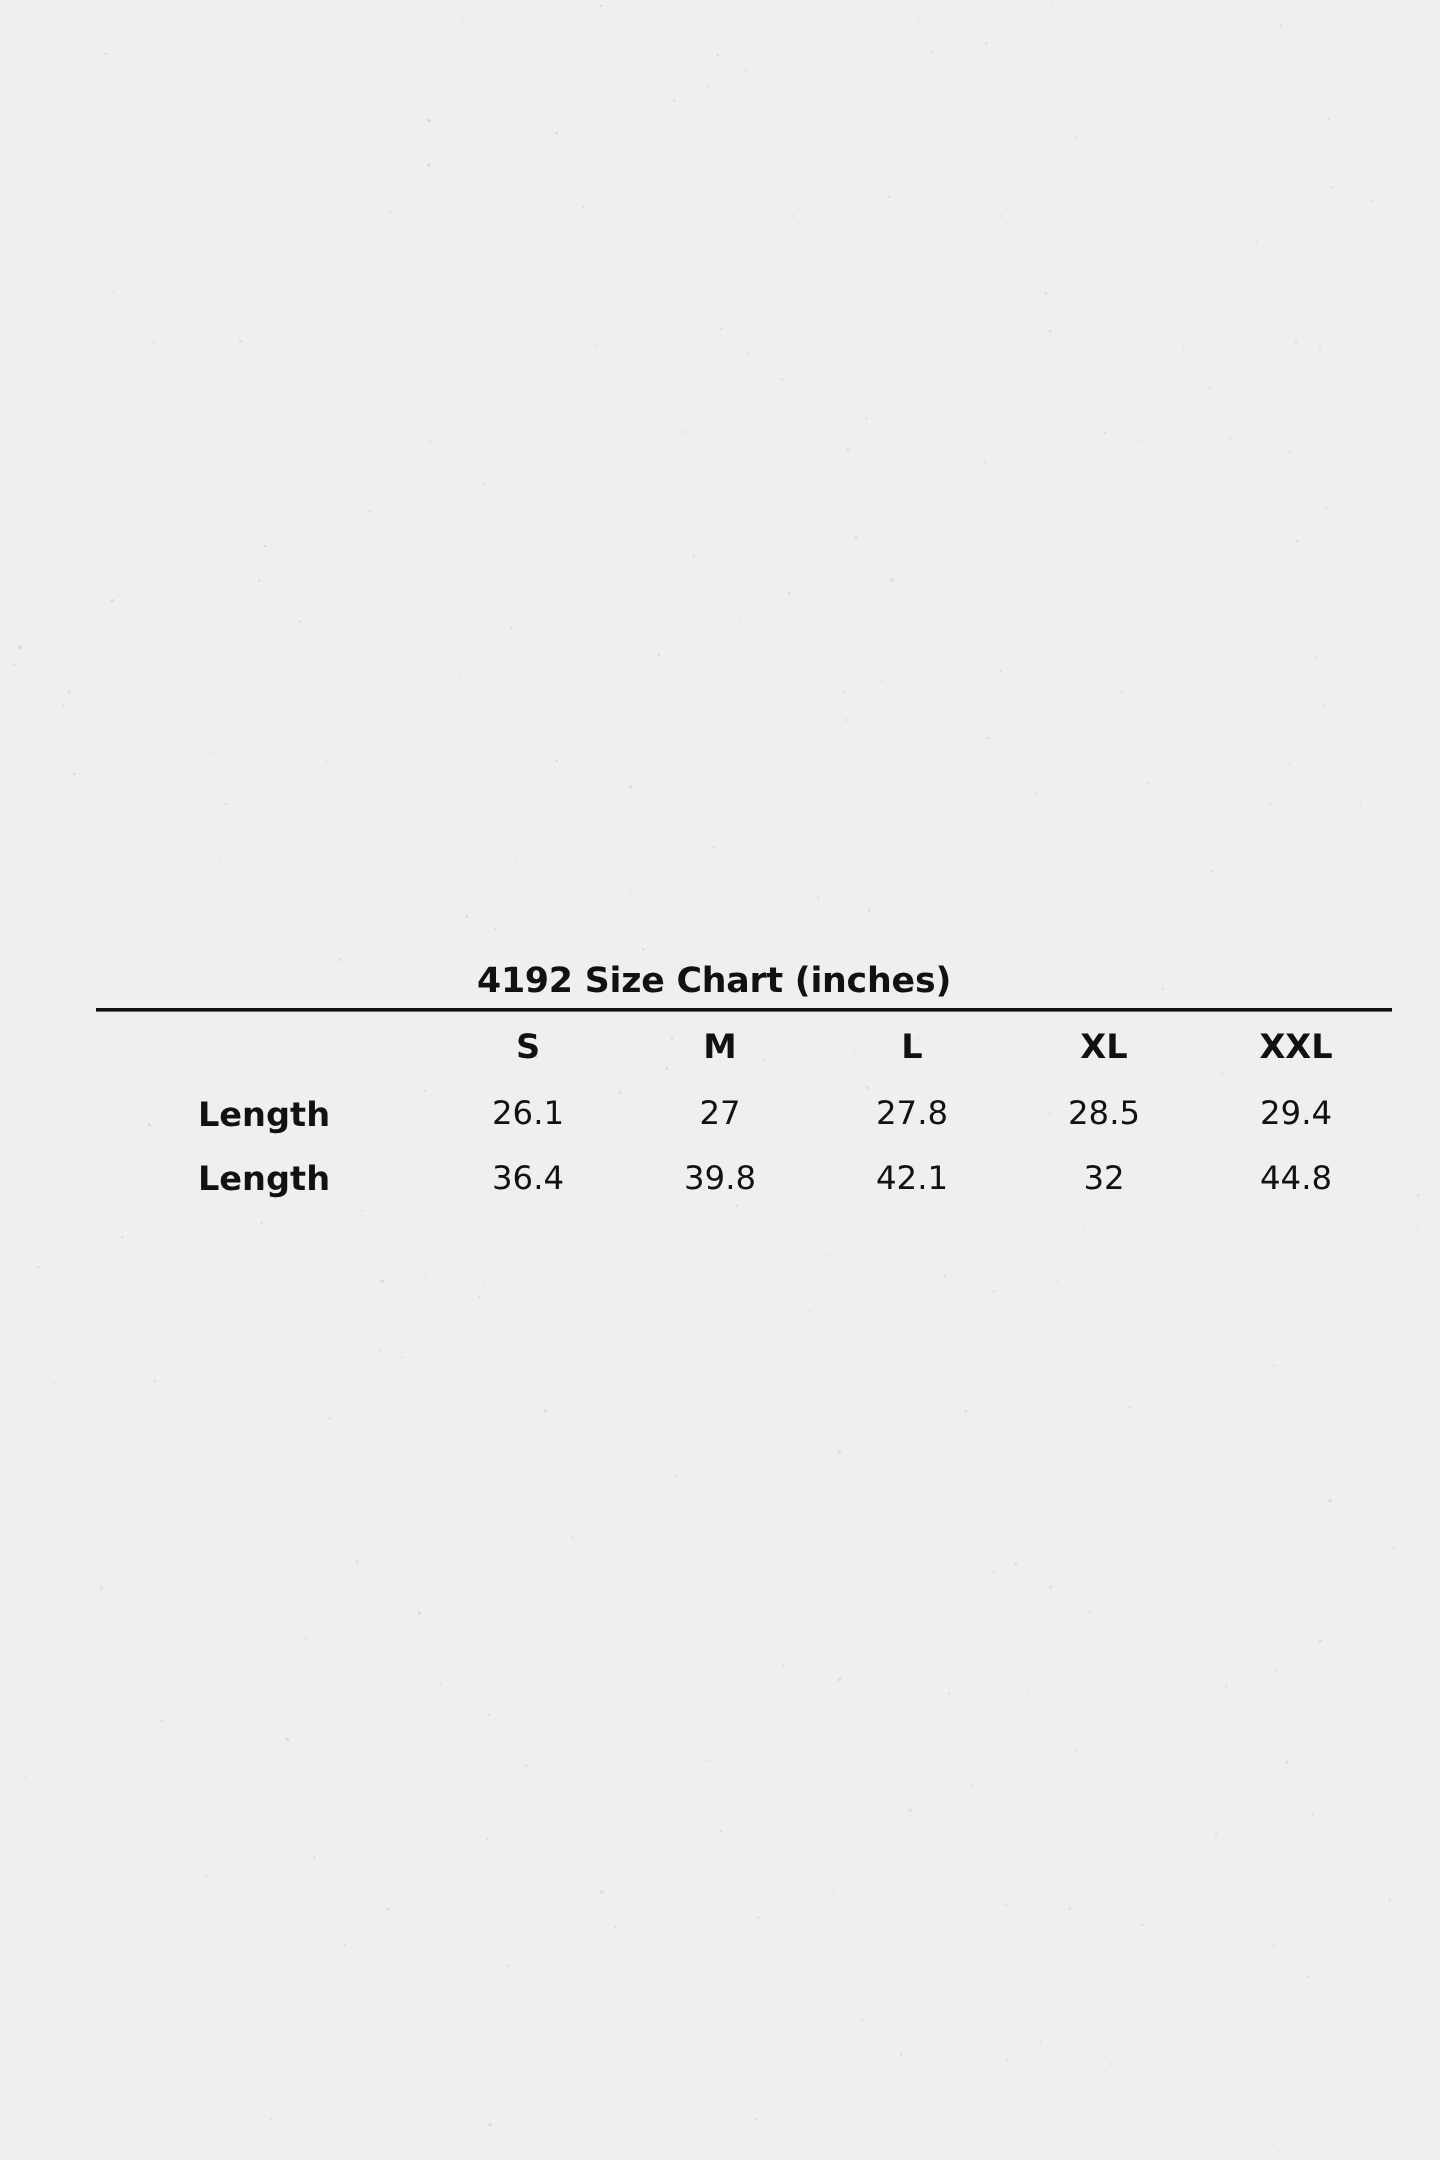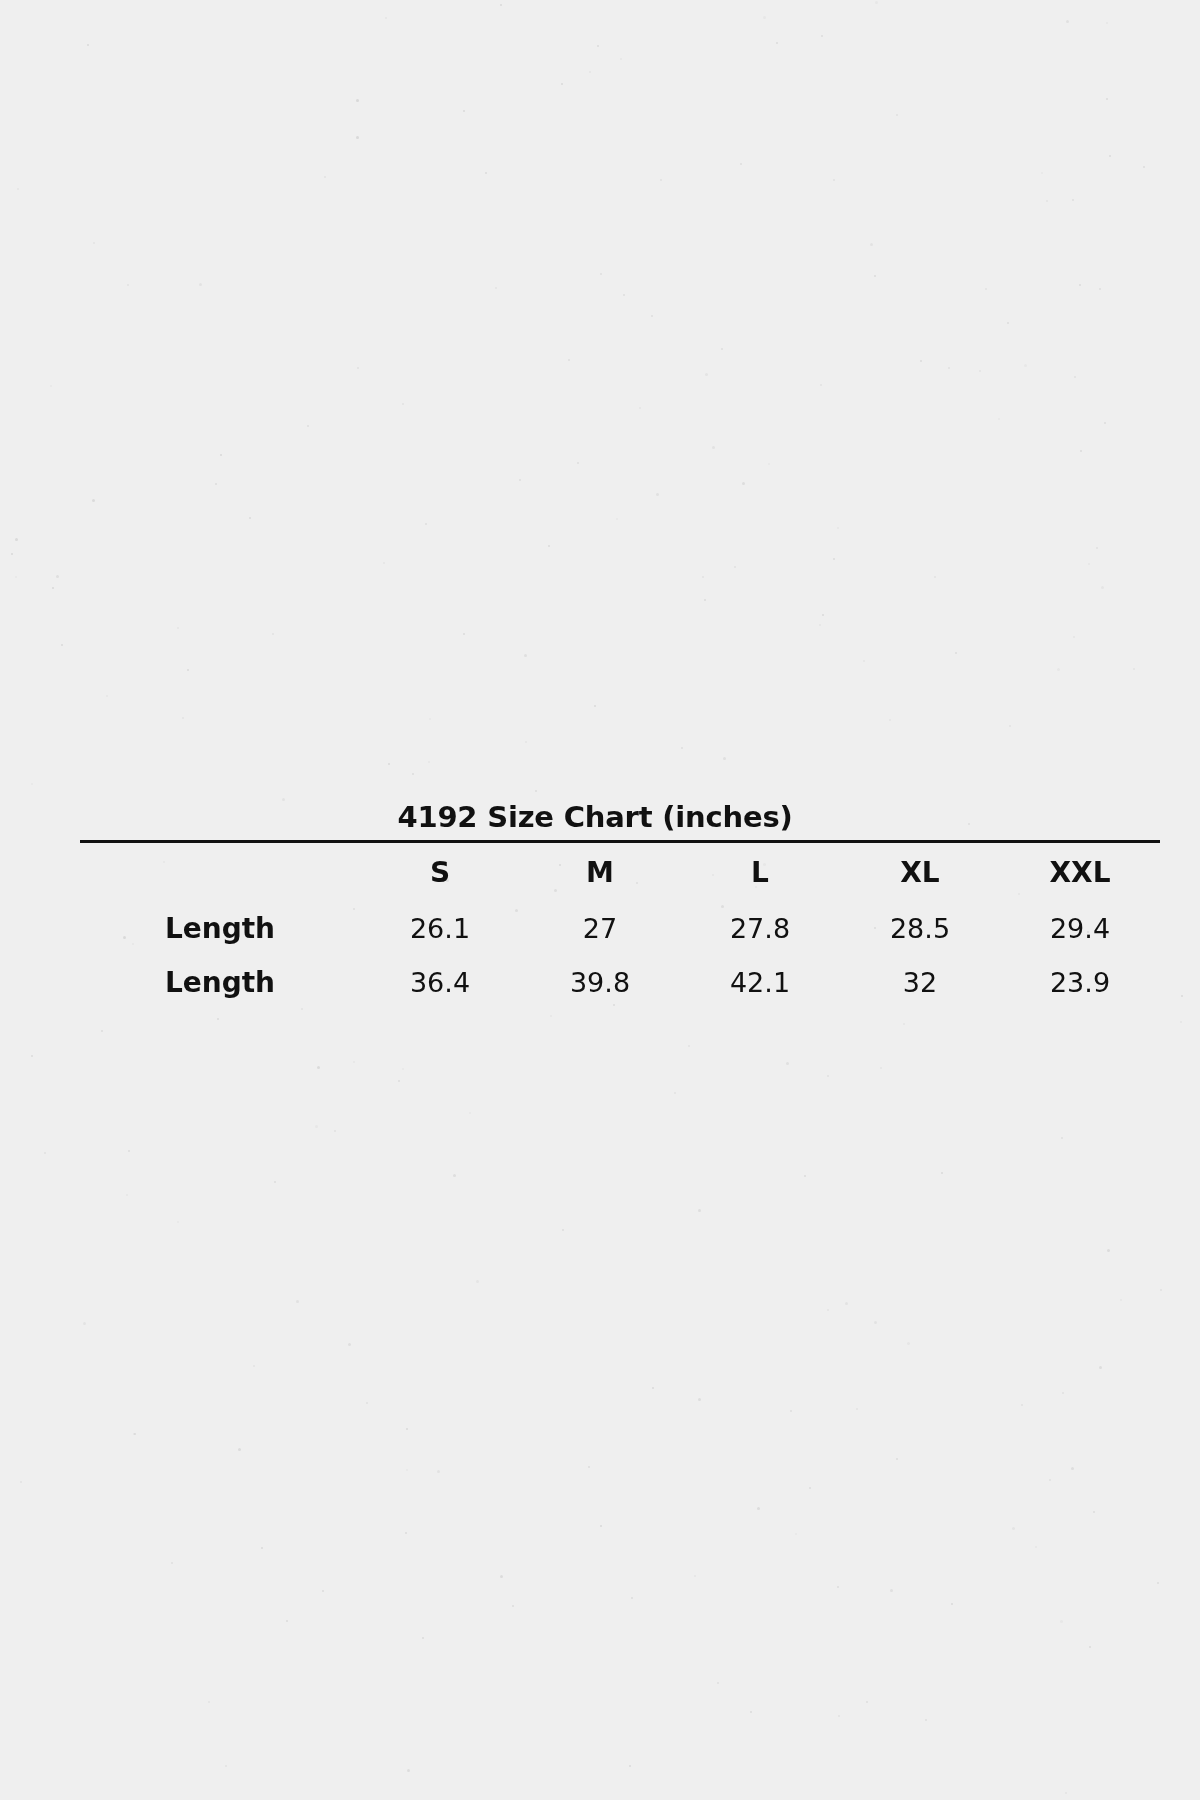--- a/index.html
+++ b/index.html
@@ -362,17 +362,17 @@
         <td class="cell-val">27.8</td>
         <td class="cell-val">28.5</td>
         <td class="cell-val">29.4</td>
       </tr>
       <tr>
         <td class="row-label">Length</td>
         <td class="cell-val">36.4</td>
         <td class="cell-val">39.8</td>
         <td class="cell-val">42.1</td>
         <td class="cell-val">32</td>
-        <td class="cell-val">23.9</td>
+        <td class="cell-val">44.8</td>
       </tr>
     </tbody>
   </table>
 </div>
 
 </body></html>

